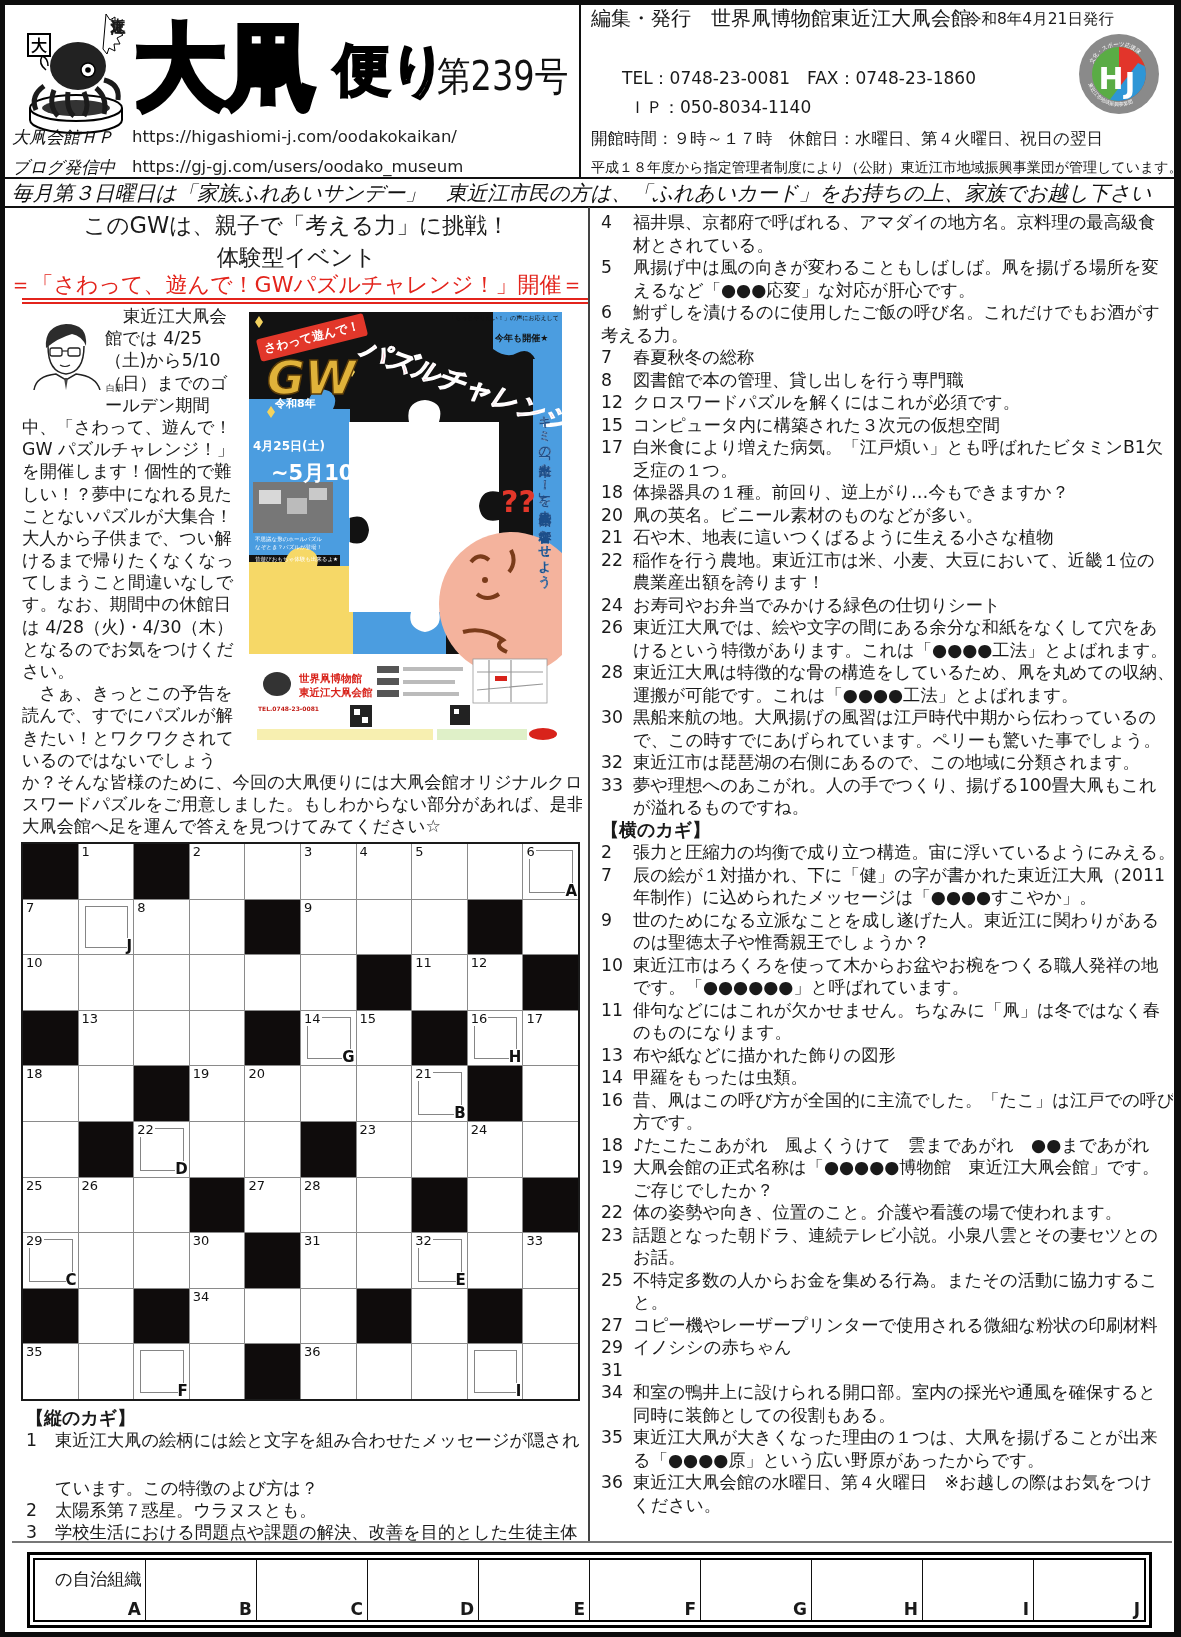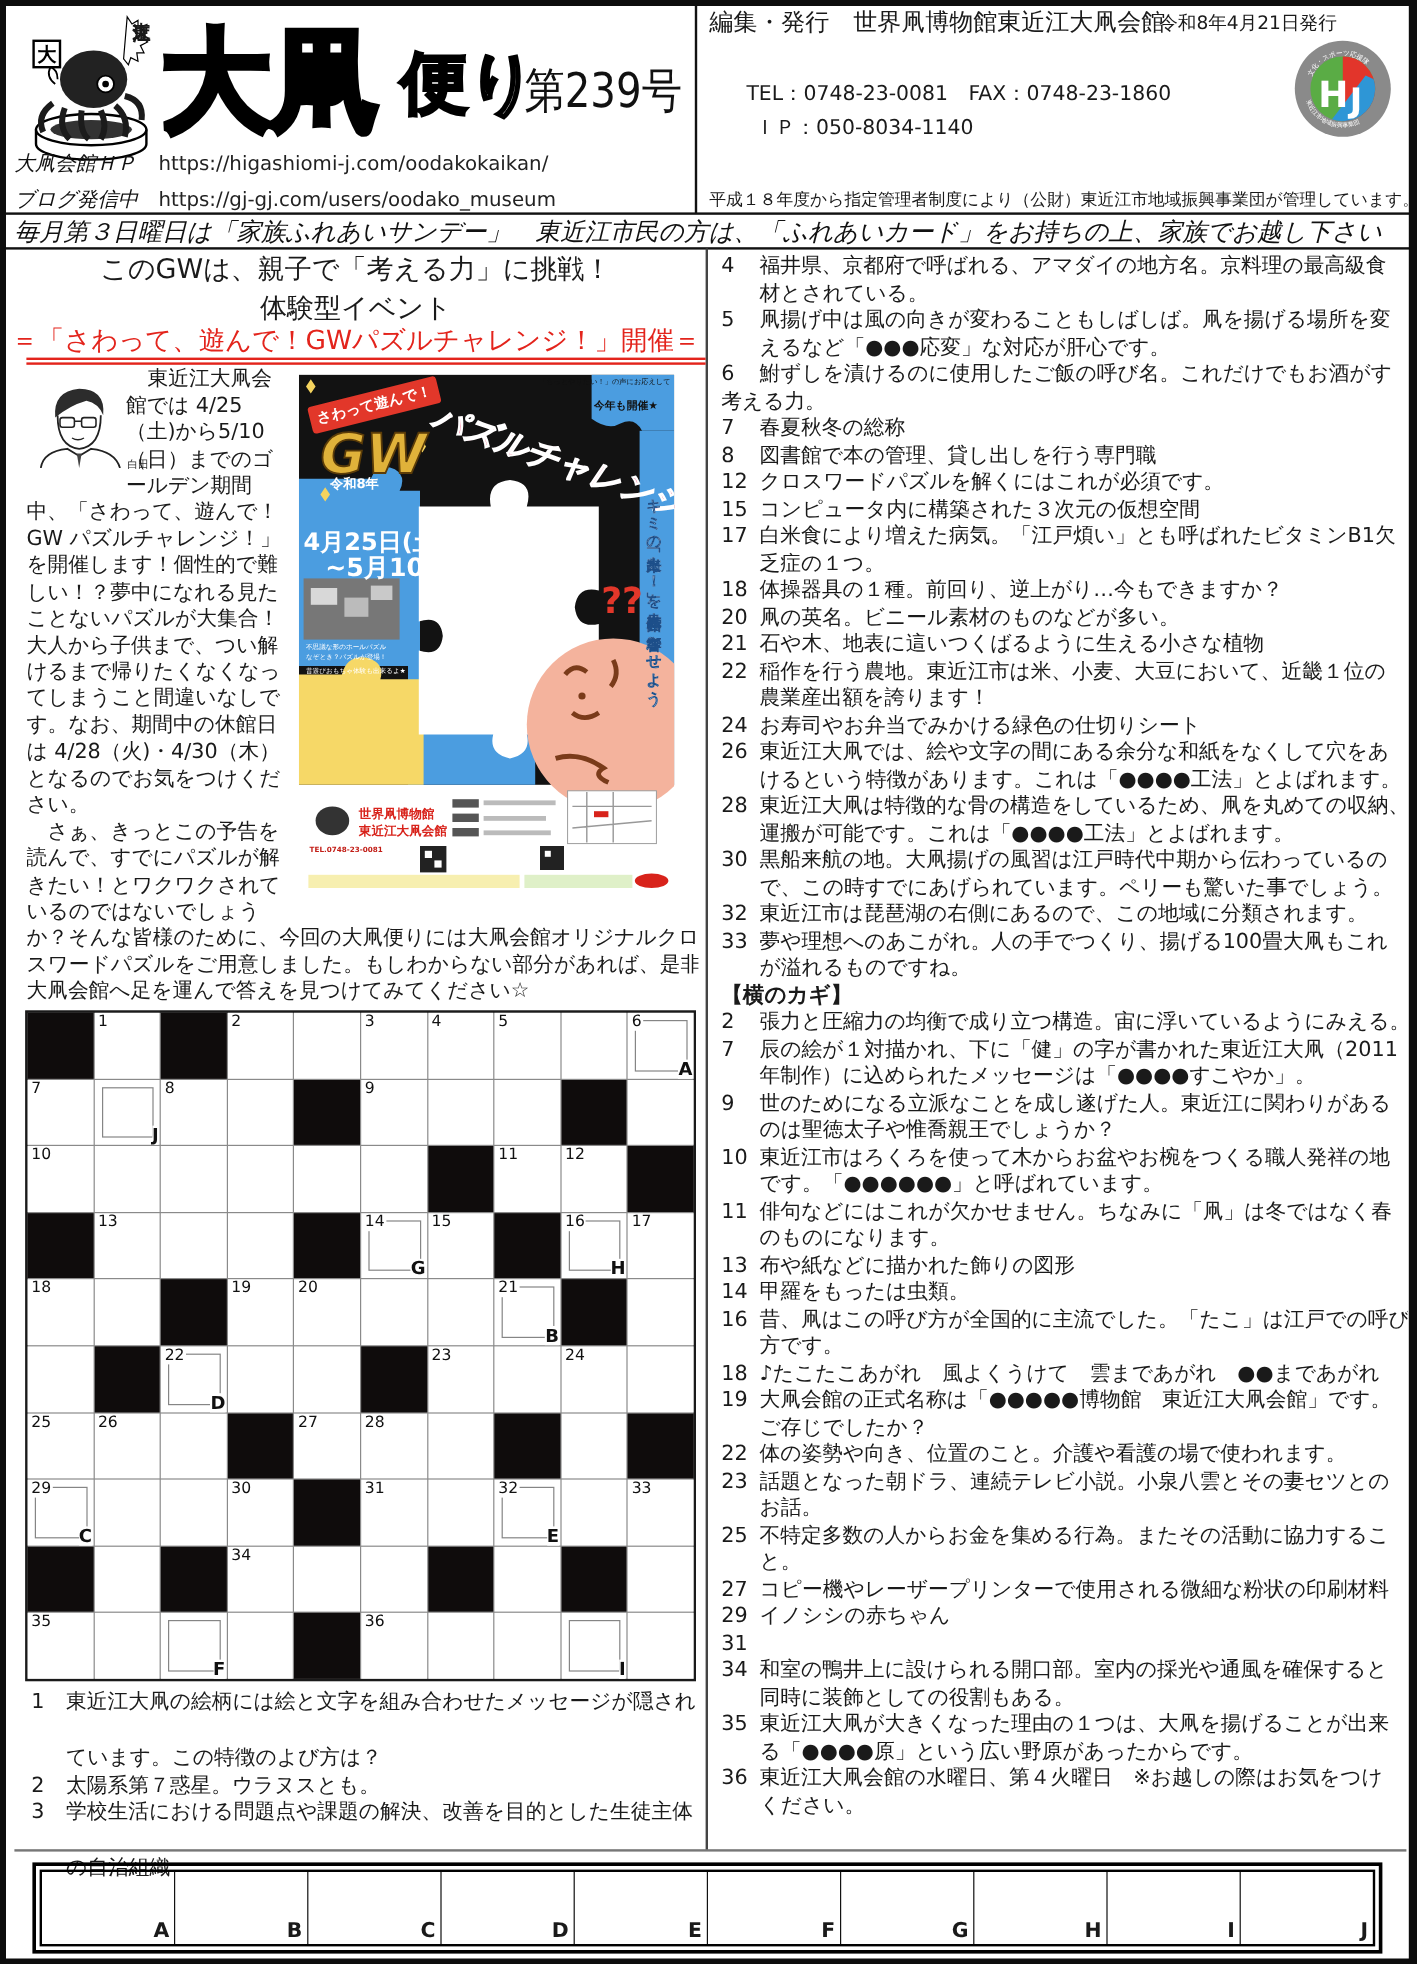--- a/index.html
+++ b/index.html
@@ -43,21 +43,21 @@
 
 .poster{position:absolute;left:249px;top:312px;width:313px;height:438px;overflow:hidden;}
 .poster svg{position:absolute;left:0;top:0;}
 .pt{position:absolute;white-space:nowrap;}
 .p-tag{left:8px;top:14px;background:#e2372a;color:#fff;font-size:12px;font-weight:bold;padding:3px 6px;transform:rotate(-14deg);border-radius:3px;}
 .p-gw{left:18px;top:38px;font-size:46px;line-height:56px;font-weight:900;font-style:italic;color:#e0b23a;-webkit-text-stroke:1.5px #5b3c08;}
 .p-title{left:118px;top:20px;font-size:27px;line-height:32px;font-weight:900;font-style:italic;color:#f1507a;-webkit-text-stroke:1px #fff;transform:rotate(20deg);transform-origin:left top;}
 .p-promo1{left:200px;top:2px;font-size:6px;color:#111;}
 .p-promo2{left:246px;top:20px;font-size:9px;font-weight:bold;color:#111;}
 .p-era{left:26px;top:84px;font-size:11px;font-weight:bold;color:#fff;}
-.p-d1{left:4px;top:126px;font-size:20px;font-weight:bold;color:#fff;}
+.p-d1{left:4px;top:126px;font-size:12px;font-weight:bold;color:#fff;}
 .p-d2{left:22px;top:147px;font-size:21px;font-weight:bold;color:#fff;}
 .p-cap{left:6px;font-size:5.5px;color:#fff;}
 .p-vert{left:287px;top:95px;writing-mode:vertical-rl;font-size:12.5px;font-weight:bold;color:#fff;-webkit-text-stroke:0.3px #1d4f8a;letter-spacing:1px;}
 .p-q{left:252px;top:172px;font-size:30px;font-weight:900;color:#e2372a;}
 .p-name{left:50px;font-size:10.5px;font-weight:900;color:#d8231b;}
 .p-tel{left:9px;top:393px;font-size:6px;font-weight:bold;color:#c21d16;}
 
 
 .grid{position:absolute;left:21px;top:842px;width:555px;height:555px;display:grid;grid-template-columns:repeat(10,1fr);grid-template-rows:repeat(10,1fr);gap:1px;background:#8a8a8a;border:2px solid #1a1a1a;box-sizing:content-box;}
 .cell{position:relative;background:#fff;}
@@ -139,20 +139,21 @@
     <g clip-path="url(#inner)">
       <rect x="0" y="0" width="82" height="82" fill="#5aac45"></rect>
       <path d="M41 0 H82 V82 H41 Z" fill="#e2352b"></path>
       <path d="M20 82 L60 30 L82 40 V82 Z" fill="#2e96d6"></path>
     </g>
     <text x="33" y="56" font-size="30" font-weight="900" fill="#fff" text-anchor="middle">H</text>
     <text x="52" y="60" font-size="28" font-weight="900" fill="#fff" text-anchor="middle">J</text>
     <text font-size="5.5" fill="#fff"><textPath href="#ringTop" startOffset="12%">文化・スポーツ応援隊</textPath></text>
     <text font-size="5" fill="#fff"><textPath href="#ringBot" startOffset="10%">東近江市地域振興事業団</textPath></text>
   </svg>
+  <div class="hours abs">開館時間：９時～１７時　休館日：水曜日、第４火曜日、祝日の翌日</div>
   <div class="mgmt abs">平成１８年度から指定管理者制度により（公財）東近江市地域振興事業団が管理しています。</div>
 
   <div class="rule" style="left:5px;top:177px;width:1170px;height:2px"></div>
 
   <div class="banner abs">毎月第３日曜日は「家族ふれあいサンデー」　東近江市民の方は、「ふれあいカード」をお持ちの上、家族でお越し下さい</div>
   <div class="rule" style="left:5px;top:206px;width:1170px;height:1.5px"></div>
 
   <div class="rule" style="left:588px;top:207px;width:1.5px;height:1335px;background:#444"></div>
 
   <div class="hl abs" style="top:210px">このGWは、親子で「考える力」に挑戦！</div>
@@ -451,20 +452,21 @@
       <div class="cell"></div>
       <div class="cell"></div>
       <div class="cell">
         <div class="kbox"></div>
         <span class="kletter">I</span>
       </div>
       <div class="cell"></div>
     </div>
 
   <div class="clues clues-left">
+    <div class="cl-head">【縦のカギ】</div>
     <div>
         <div class="clue">
           <div class="cl-first">
             <span class="cl-num">1</span>
             <span class="cl-text">東近江大凧の絵柄には絵と文字を組み合わせたメッセージが隠され</span>
           </div>
           <div class="cl-cont">ています。この特徴のよび方は？</div>
         </div>
         <div class="clue">
           <div class="cl-first">

